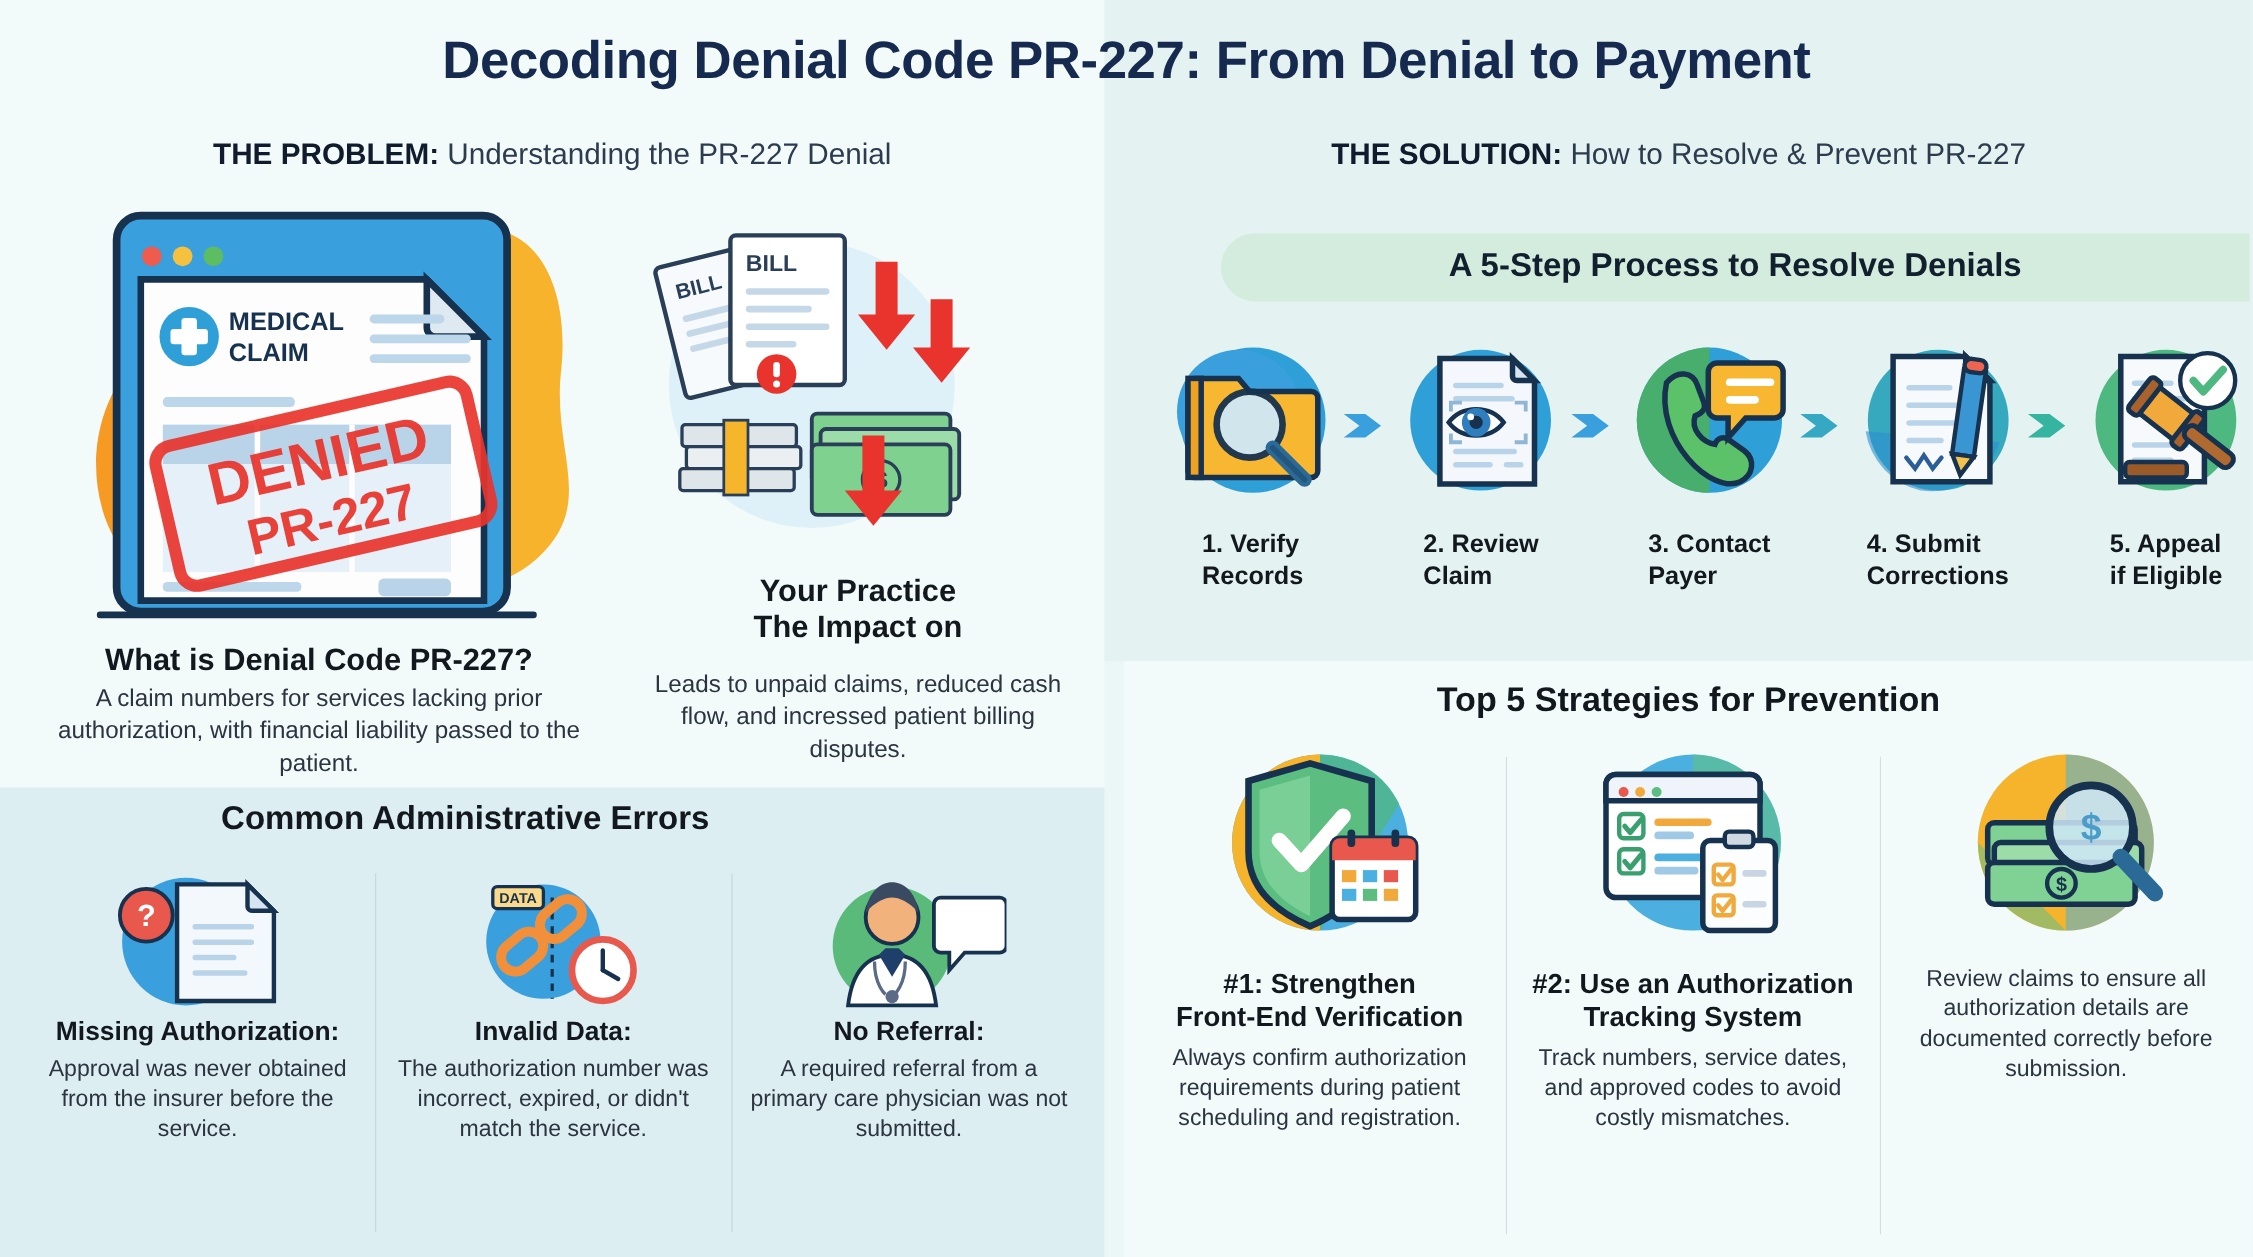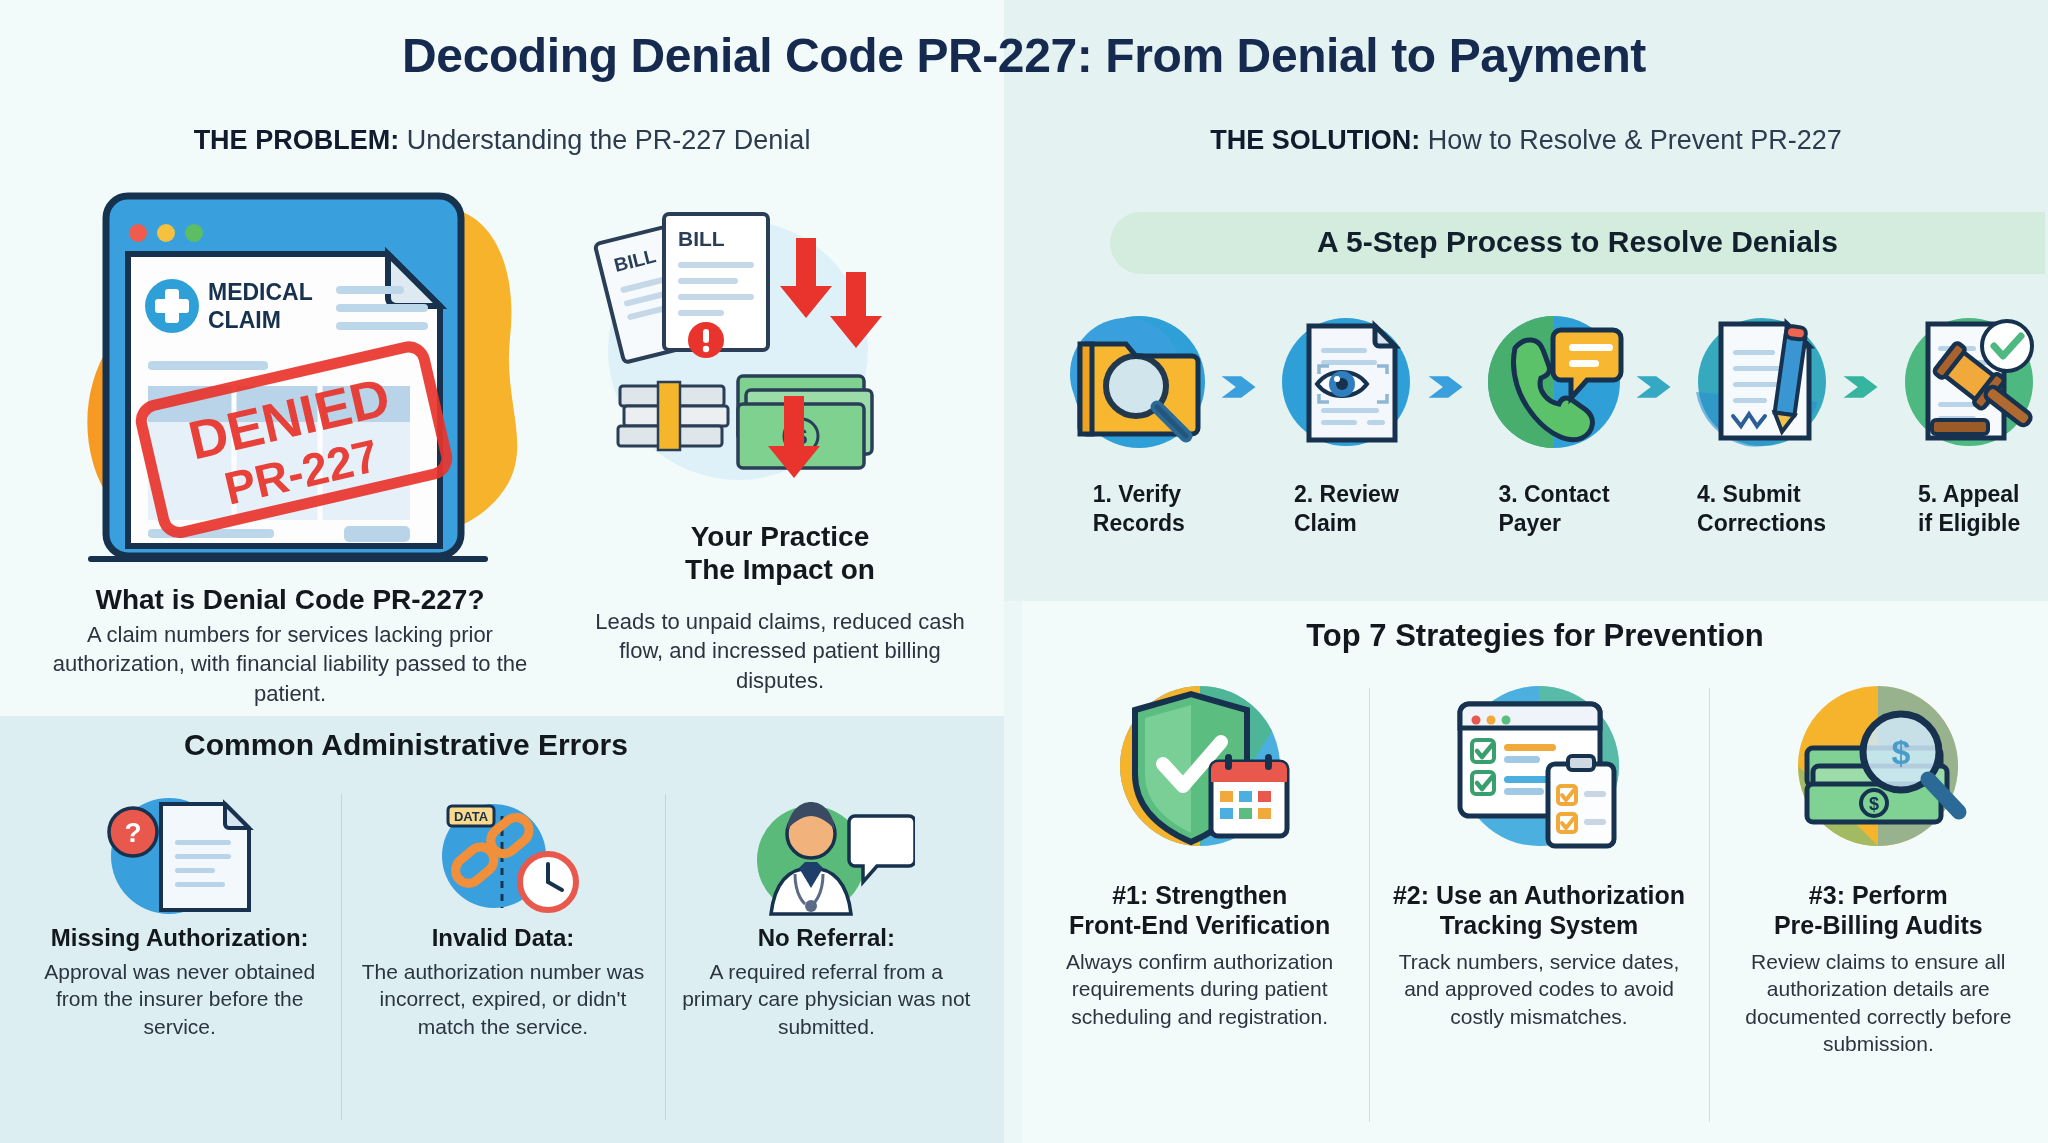--- a/index.html
+++ b/index.html
@@ -86,21 +86,21 @@
   .strategy { flex:1; display:flex; flex-direction:column; align-items:center; padding:0 12px; position:relative; }
   .strategy + .strategy::before {
     content:""; position:absolute; left:0; top:10px; bottom:6px; width:1px; background:#cfe0de;
   }
   .strategy-icon { width:190px; height:190px; }
   .strategy-title { margin-top:12px; font-size:25px; font-weight:bold; color:#13181f; text-align:center; line-height:1.2; }
   .strategy-body  { margin-top:8px; font-size:21px; color:#2c3440; text-align:center; line-height:1.3; }
 
   
   #errors-heading {
-    position:absolute; left:0; top:728px; width:812px;
+    position:absolute; left:17px; top:728px; width:812px;
     text-align:center; font-size:30px; font-weight:bold; color:#13181f;
   }
   #errors-row {
     position:absolute; left:18px; top:790px; width:970px; height:340px;
     display:flex;
   }
   .error-item { flex:1; display:flex; flex-direction:column; align-items:center; padding:0 14px; position:relative; }
   .error-item + .error-item::before {
     content:""; position:absolute; left:0; top:4px; bottom:10px; width:1px; background:#bfd7de;
   }
@@ -404,21 +404,21 @@
         <circle cx="113" cy="34" r="25" fill="#ffffff" stroke="#17324e" stroke-width="4"></circle>
         <path d="M100 34 l9 10 l18 -20" fill="none" stroke="#4db87f" stroke-width="7" stroke-linecap="round" stroke-linejoin="round"></path>
       </svg>
       <div class="step-label">
         <div>5. Appeal</div>
         <div>if Eligible</div>
       </div>
     </div>
   </div>
 
-  <div id="strategies-heading">Top 7 Strategies for Prevention</div>
+  <div id="strategies-heading">Top 5 Strategies for Prevention</div>
 
   <div id="strategies-row">
 
     <div class="strategy">
       <svg class="strategy-icon" viewBox="0 0 190 190">
         <circle cx="95" cy="88" r="80" fill="#4bb0e0"></circle>
         <path d="M15 88 a80 80 0 0 1 80 -80 v160 a80 80 0 0 1 -80 -80 z" fill="#f6b32c"></path>
         <path d="M95 8 a80 80 0 0 1 72 45 l-72 115 z" fill="#4fb77f" opacity="0.75"></path>
         <path d="M30 32 L86 16 L142 32 V96 c0 36 -28 56 -56 68 c-28 -12 -56 -32 -56 -68 z" fill="#5bbd7f" stroke="#17324e" stroke-width="6"></path>
         <path d="M40 40 L86 27 v128 c-22 -11 -46 -28 -46 -59 z" fill="#79cf96"></path>
@@ -485,21 +485,17 @@
           <rect x="24" y="70" width="134" height="38" rx="6" fill="#7fd293" stroke="#17324e" stroke-width="5"></rect>
           <rect x="30" y="88" width="134" height="38" rx="6" fill="#9bdca8" stroke="#17324e" stroke-width="5"></rect>
           <rect x="24" y="106" width="134" height="38" rx="6" fill="#7fd293" stroke="#17324e" stroke-width="5"></rect>
           <circle cx="91" cy="125" r="13" fill="none" stroke="#17324e" stroke-width="4"></circle>
           <text x="91" y="132" text-anchor="middle" font-family="Liberation Sans, sans-serif" font-size="18" font-weight="bold" fill="#17324e">$</text>
         </g>
         <circle cx="118" cy="74" r="38" fill="#cfe8f8" fill-opacity="0.85" stroke="#17324e" stroke-width="7"></circle>
         <text x="118" y="86" text-anchor="middle" font-family="Liberation Sans, sans-serif" font-size="34" font-weight="bold" fill="#4a9dc8">$</text>
         <line x1="145" y1="101" x2="176" y2="134" stroke="#2b6a96" stroke-width="15" stroke-linecap="round"></line>
       </svg>
-      <div class="strategy-title">
-        <div>#3: Perform</div>
-        <div>Pre-Billing Audits</div>
-      </div>
       <div class="strategy-body">Review claims to ensure all authorization details are documented correctly before submission.</div>
     </div>
   </div>
 
 </div>
 
 </body></html>

